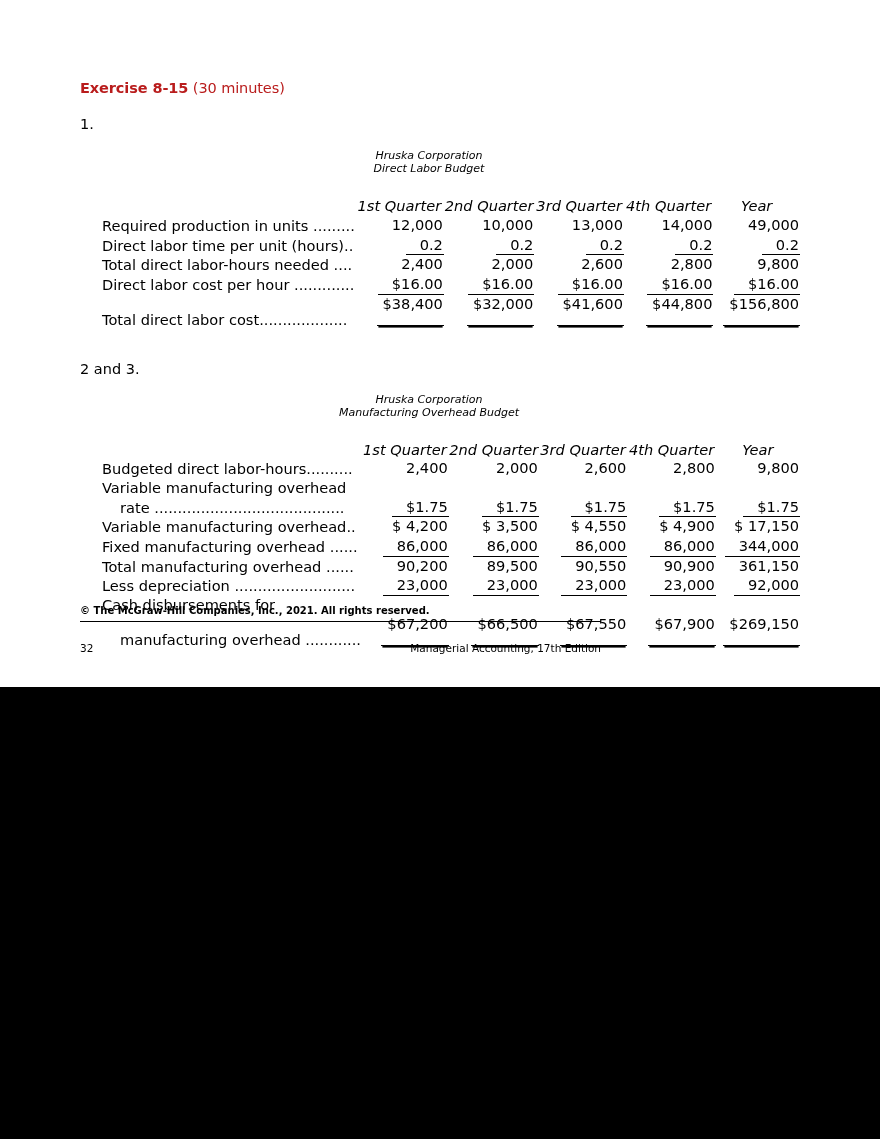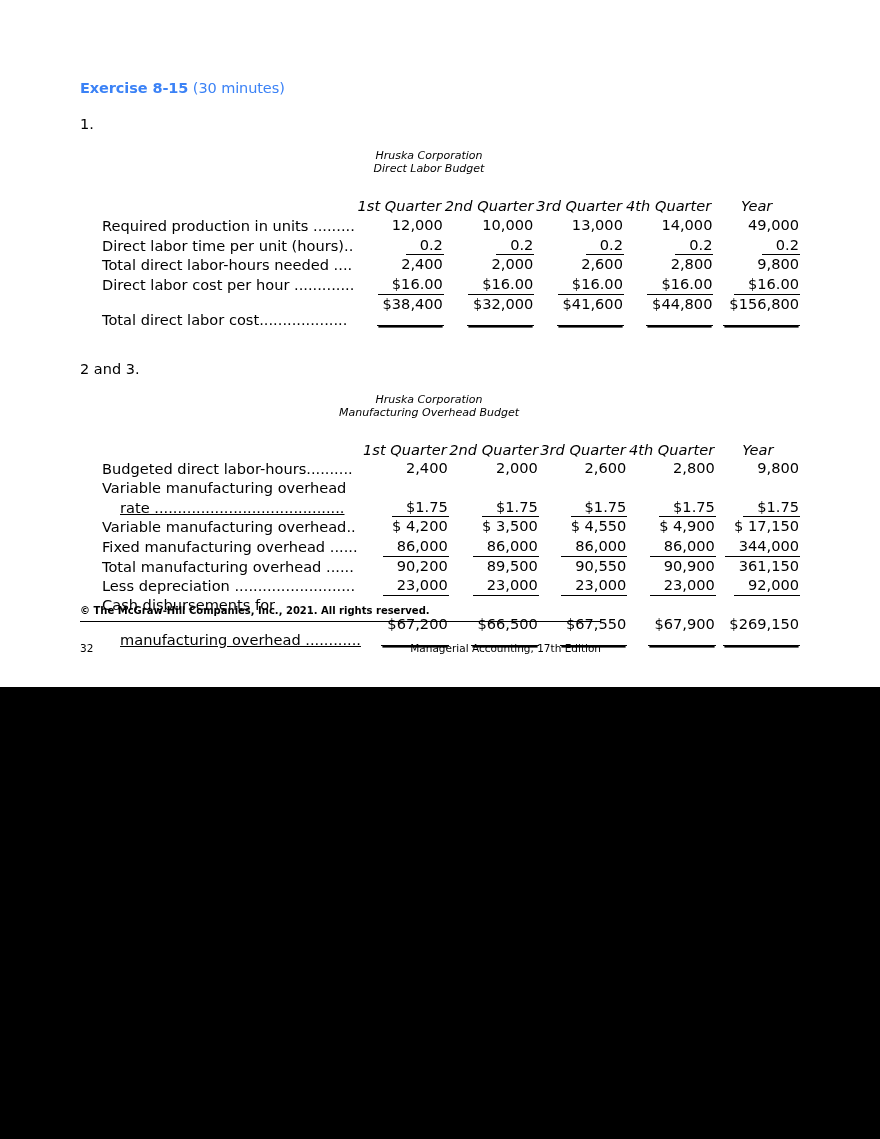--- a/index.html
+++ b/index.html
@@ -36,21 +36,21 @@
   .content {
     position: absolute;
     left: 80px;
     top: 78px;
     width: 720px;
   }
 
   
   .ex-head {
     font-size: 14.5px;
-    color: #3b82f6;
+    color: #b91c1c;
     margin: 0 0 0 0;
     line-height: 1.4;
     letter-spacing: -0.1px;
   }
   .ex-head .ex-bold { font-weight: bold; }
   .ex-head .ex-time { font-weight: normal; }
 
   .part-label {
     font-size: 14.5px;
     color: #000;
@@ -96,21 +96,21 @@
     padding-bottom: 1px;
     white-space: nowrap;
   }
   th.head-blank { }
 
   td.lbl {
     text-align: left;
     white-space: nowrap;
     padding-right: 6px;
   }
-  td.lbl .lbl-sub { display: inline-block; padding-left: 18px; text-decoration: underline; }
+  td.lbl .lbl-sub { display: inline-block; padding-left: 18px; }
 
   td.num {
     text-align: right;
     white-space: nowrap;
     padding-right: 1px;
   }
 
   
   .v {
     display: inline-block;

